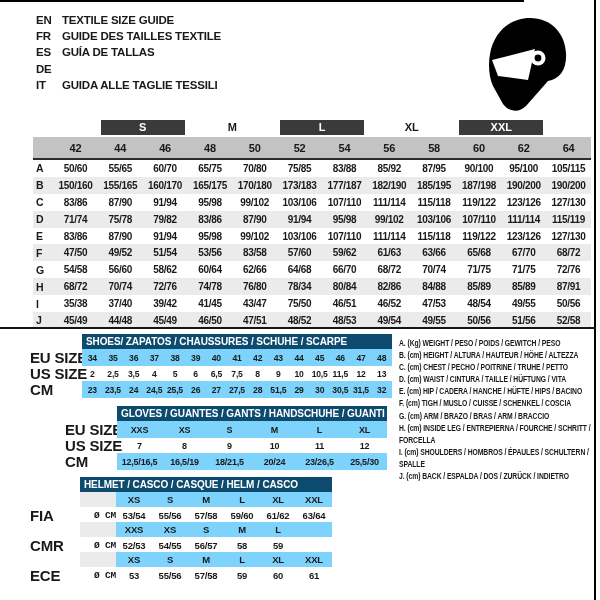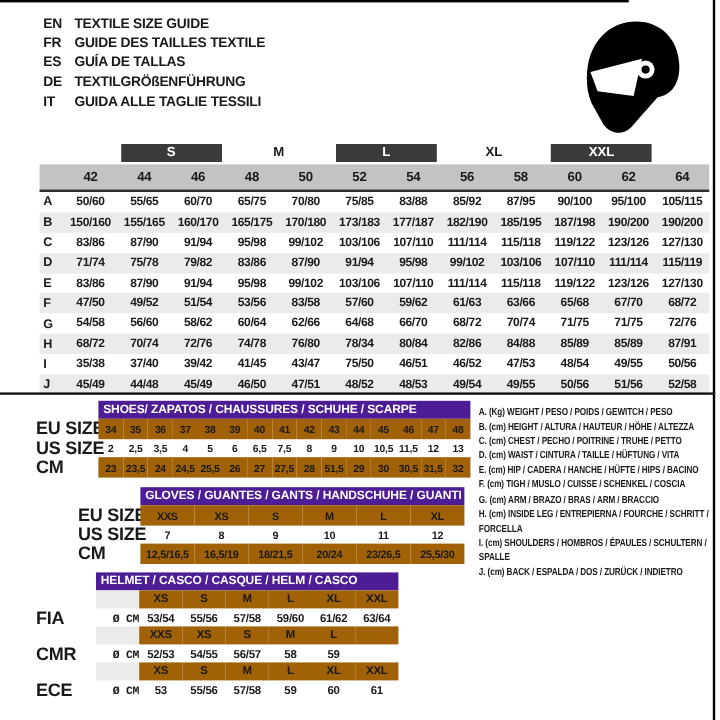--- a/index.html
+++ b/index.html
@@ -29,30 +29,30 @@
   .badge.plain{background:none;color:#191919;}
   .num-row{height:21px;background:#c3c3c3;border-bottom:2px solid #2c2c2c;font-size:11px;letter-spacing:-0.2px;}
 
   
   .stable{position:absolute;}
   .srow{display:grid;align-items:center;height:16px;font-weight:bold;letter-spacing:-0.2px;}
   .shoes-grid{grid-template-columns:52px repeat(15,1fr);}
   .gloves-grid{grid-template-columns:52px repeat(6,1fr);}
   .helmet-grid{grid-template-columns:50px 36px repeat(6,1fr);}
   .hrow{height:15px;}
-  .sband{grid-column:2 / -1;background:#4c1d95;color:#fff;font-size:10px;line-height:15px;
+  .sband{grid-column:2 / -1;background:#0c4a6e;color:#fff;font-size:10px;line-height:15px;
          padding-left:4px;text-align:left;white-space:nowrap;letter-spacing:-0.1px;}
   .band-line{height:15px;}
   .slabel{grid-column:1;text-align:left;font-size:15px;white-space:nowrap;}
   .sunit{text-align:right;font-size:9.5px;white-space:nowrap;padding-left:2px;font-family:Liberation Mono, monospace;}
   .scell{text-align:center;white-space:nowrap;}
   .shoes-grid .scell{font-size:8.6px;}
   .gloves-grid .scell{font-size:9px;}
   .helmet-grid .scell{font-size:9.5px;}
-  .cell-striped{background:#a16207;height:100%;display:flex;align-items:center;justify-content:center;}
+  .cell-striped{background:#7dd3fc;height:100%;display:flex;align-items:center;justify-content:center;}
   .unit-striped{background:#ebebeb;height:100%;}
 
   
   .legend{position:absolute;left:399px;top:337px;width:240px;transform:scaleX(0.8);transform-origin:0 0;}
   .legend-item{font-size:8.5px;font-weight:bold;line-height:12.1px;letter-spacing:-0.1px;}
 </style>
 </head>
 <body>
 
 <div class="page">
@@ -67,21 +67,20 @@
       <div class="lang-row">
         <span class="lang-code">FR</span>
         <span class="lang-title">GUIDE DES TAILLES TEXTILE</span>
       </div>
       <div class="lang-row">
         <span class="lang-code">ES</span>
         <span class="lang-title">GUÍA DE TALLAS</span>
       </div>
       <div class="lang-row">
         <span class="lang-code">DE</span>
-        <span class="lang-title">TEXTILGRÖßENFÜHRUNG</span>
       </div>
       <div class="lang-row">
         <span class="lang-code">IT</span>
         <span class="lang-title">GUIDA ALLE TAGLIE TESSILI</span>
       </div>
     </div>
 
   <div class="helmet-wrap">
     <svg viewBox="0 0 80 96" width="80" height="96" aria-hidden="true">
       <path d="M42 2 C63 2 77 17 78 37 C79 53 72 63 60 65 L38 90 C31 97 21 96 15 88 L5 70 C1 61 0 49 2 38 C6 16 22 2 42 2 Z" fill="#000"></path>

